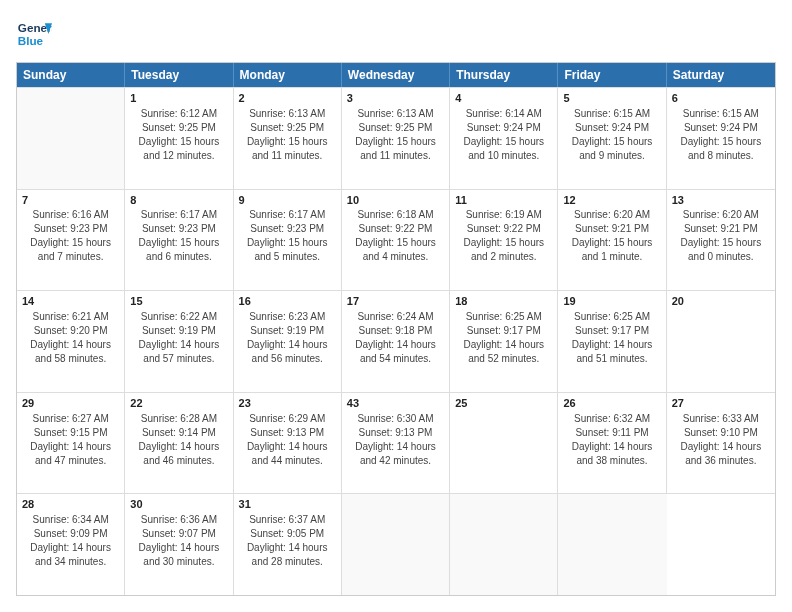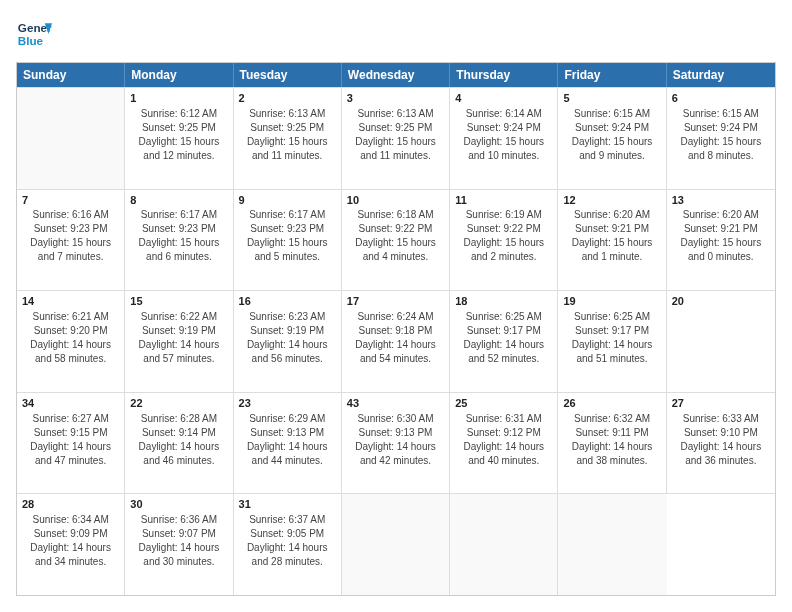--- a/index.html
+++ b/index.html
@@ -114,22 +114,22 @@
     </div>
     <div class="title-block">
       <div class="main-title"></div>
       <div class="subtitle"></div>
     </div>
   </div>
 
   <div class="calendar">
     <div class="cal-header" id="cal-header">
         <div class="cal-header-cell">Sunday</div>
+        <div class="cal-header-cell">Tuesday</div>
         <div class="cal-header-cell">Monday</div>
-        <div class="cal-header-cell">Tuesday</div>
         <div class="cal-header-cell">Wednesday</div>
         <div class="cal-header-cell">Thursday</div>
         <div class="cal-header-cell">Friday</div>
         <div class="cal-header-cell">Saturday</div>
       </div>
     <div class="cal-body" id="cal-body">
         <div class="cal-row">
           <div class="cal-cell empty"></div>
           <div class="cal-cell">
             <div class="day-num">1</div>
@@ -210,38 +210,37 @@
           <div class="cal-cell">
             <div class="day-num">19</div>
             <div class="cell-info">Sunrise: 6:25 AM<br>Sunset: 9:17 PM<br>Daylight: 14 hours and 51 minutes.</div>
           </div>
           <div class="cal-cell">
             <div class="day-num">20</div>
           </div>
         </div>
         <div class="cal-row">
           <div class="cal-cell">
-            <div class="day-num">34</div>
+            <div class="day-num">29</div>
             <div class="cell-info">Sunrise: 6:27 AM<br>Sunset: 9:15 PM<br>Daylight: 14 hours and 47 minutes.</div>
           </div>
           <div class="cal-cell">
             <div class="day-num">22</div>
             <div class="cell-info">Sunrise: 6:28 AM<br>Sunset: 9:14 PM<br>Daylight: 14 hours and 46 minutes.</div>
           </div>
           <div class="cal-cell">
             <div class="day-num">23</div>
             <div class="cell-info">Sunrise: 6:29 AM<br>Sunset: 9:13 PM<br>Daylight: 14 hours and 44 minutes.</div>
           </div>
           <div class="cal-cell">
             <div class="day-num">43</div>
             <div class="cell-info">Sunrise: 6:30 AM<br>Sunset: 9:13 PM<br>Daylight: 14 hours and 42 minutes.</div>
           </div>
           <div class="cal-cell">
             <div class="day-num">25</div>
-            <div class="cell-info">Sunrise: 6:31 AM<br>Sunset: 9:12 PM<br>Daylight: 14 hours and 40 minutes.</div>
           </div>
           <div class="cal-cell">
             <div class="day-num">26</div>
             <div class="cell-info">Sunrise: 6:32 AM<br>Sunset: 9:11 PM<br>Daylight: 14 hours and 38 minutes.</div>
           </div>
           <div class="cal-cell">
             <div class="day-num">27</div>
             <div class="cell-info">Sunrise: 6:33 AM<br>Sunset: 9:10 PM<br>Daylight: 14 hours and 36 minutes.</div>
           </div>
         </div>

